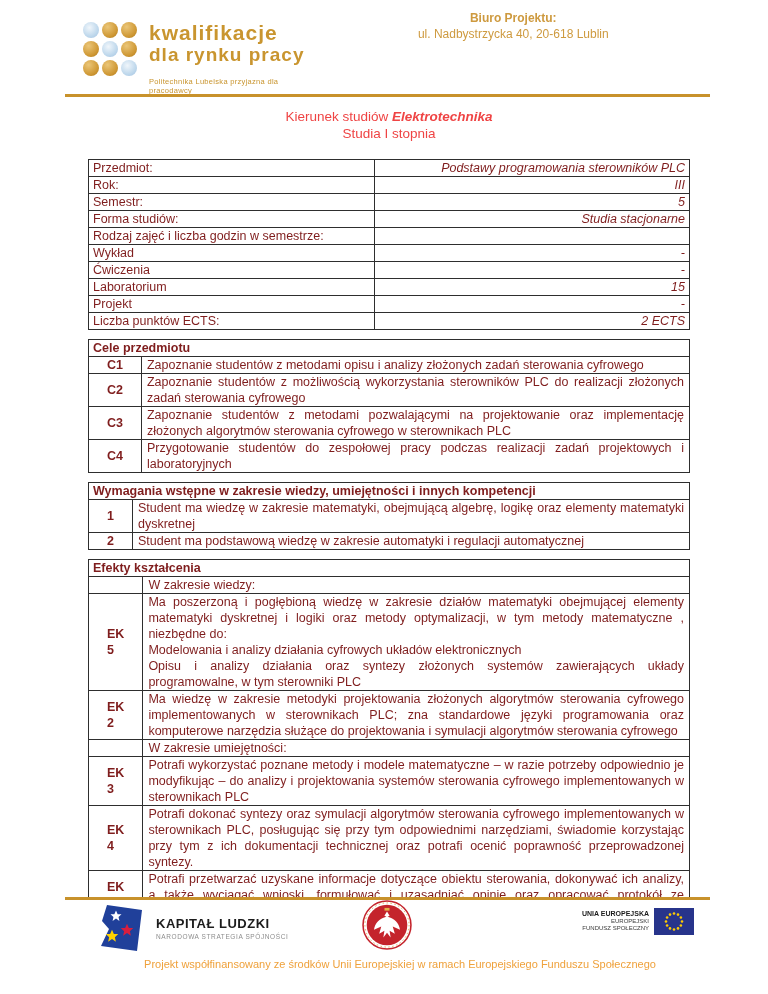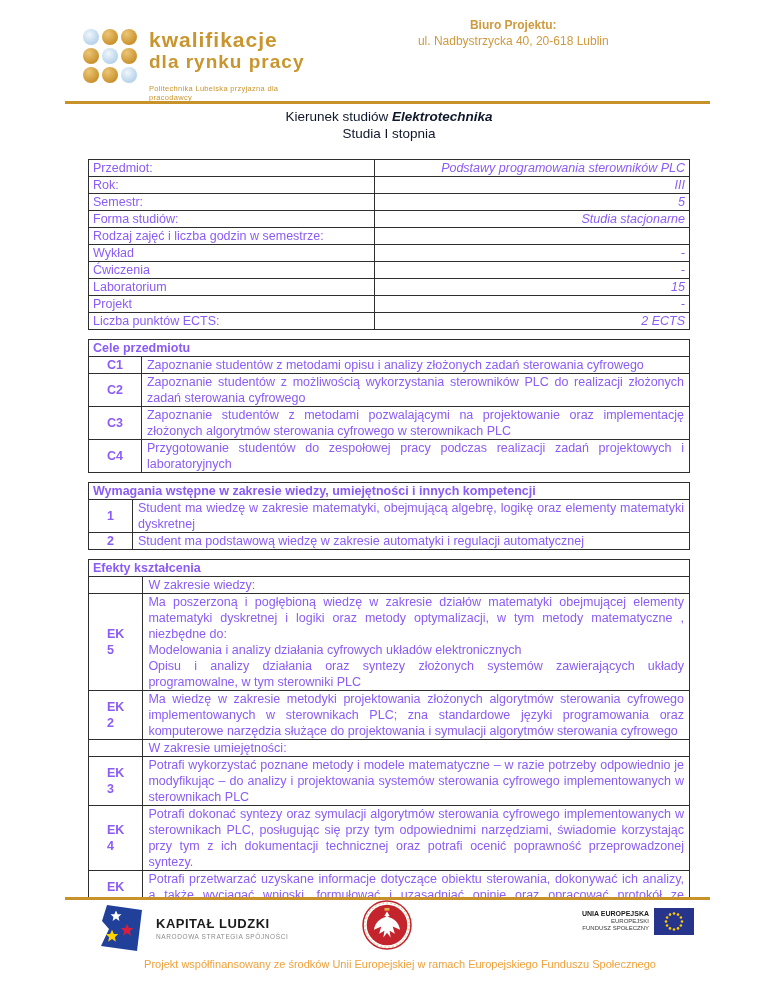--- a/index.html
+++ b/index.html
@@ -5,21 +5,21 @@
   * { margin:0; padding:0; box-sizing:border-box; }
   html,body { background:#e9e9e9; }
   .page {
     position:relative; width:768px; height:994px; margin:0 auto;
     background:#ffffff; overflow:hidden;
     font-family:"Liberation Sans", sans-serif; color:#111;
   }
 
   
   .hdr {
-    position:absolute; left:65px; top:12px; width:645px; height:92px;
+    position:absolute; left:65px; top:5px; width:645px; height:92px;
     border-bottom:3px solid #C8922B; display:flex;
   }
   .logo { display:flex; padding-top:17px; padding-left:18px; }
   .dots { display:grid; grid-template-columns:repeat(3,16px); grid-auto-rows:16px; gap:3px; }
   .dot { border-radius:50%; }
   .dot.g { background:radial-gradient(circle at 35% 30%, #EBC678, #CE9733 65%, #A9761C); }
   .dot.b { background:radial-gradient(circle at 40% 35%, #F0F6FB, #BFD8EC 60%, #9FC0E0); }
   .logo-text { margin-left:12px; color:#C9952F; }
   .lt1 { font-size:21px; font-weight:600; letter-spacing:1px; line-height:22px; }
   .lt2 { font-size:19px; font-weight:600; letter-spacing:1px; line-height:21px; }
@@ -28,24 +28,24 @@
              color:#CE9A3F; font-size:12px; line-height:16px; }
   .c-top { text-align:center; }
   .bp { font-weight:700; }
   .c-cols { display:flex; justify-content:space-between; margin-top:4px; align-items:center; }
   .tels { text-align:left; }
   .fax  { text-align:center; }
   .mails{ text-align:left; }
 
   
   .content { margin:0 78px 0 88px; padding-top:108px; }
-  .doc-title { text-align:center; font-size:13.5px; line-height:17px; margin-bottom:17px; color:#0f172a; }
+  .doc-title { text-align:center; font-size:13.5px; line-height:17px; margin-bottom:17px; color:#ef4444; }
   .doc-title .em { font-weight:bold; font-style:italic; }
 
-  table.t { border-collapse:collapse; width:100%; font-size:12.5px; line-height:16px; color:#8b5cf6; margin-bottom:9px; }
+  table.t { border-collapse:collapse; width:100%; font-size:12.5px; line-height:16px; color:#7f1d1d; margin-bottom:9px; }
   table.t td, table.t th { border:1px solid #2e2e2e; padding:0 4px; }
   .info td { height:15px; }
   .info td.lbl { width:286px; }
   .info td.val { text-align:right; font-style:italic; }
   .sec th.head { text-align:left; font-weight:bold; height:15px; }
   .sec td.id { width:34px; font-weight:bold; vertical-align:middle; padding:0 18px; }
   .sec td.txt { text-align:justify; white-space:pre-line; padding:0 5px; vertical-align:top; }
 
   
   .footer-sep { position:absolute; top:897px; left:65px; width:645px; height:3px; background:#C8922B; }

